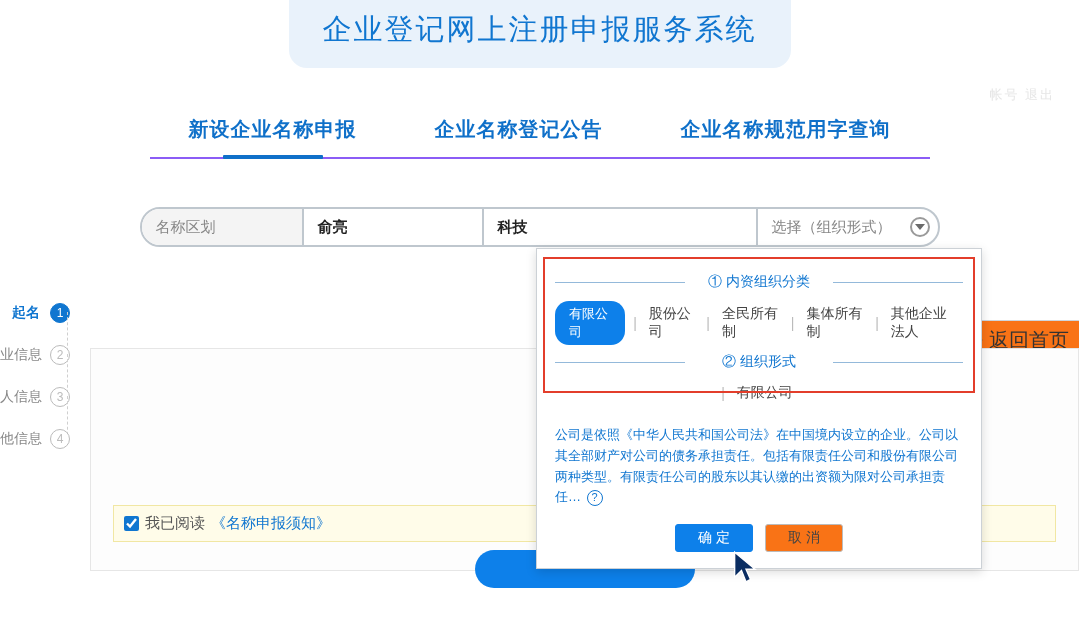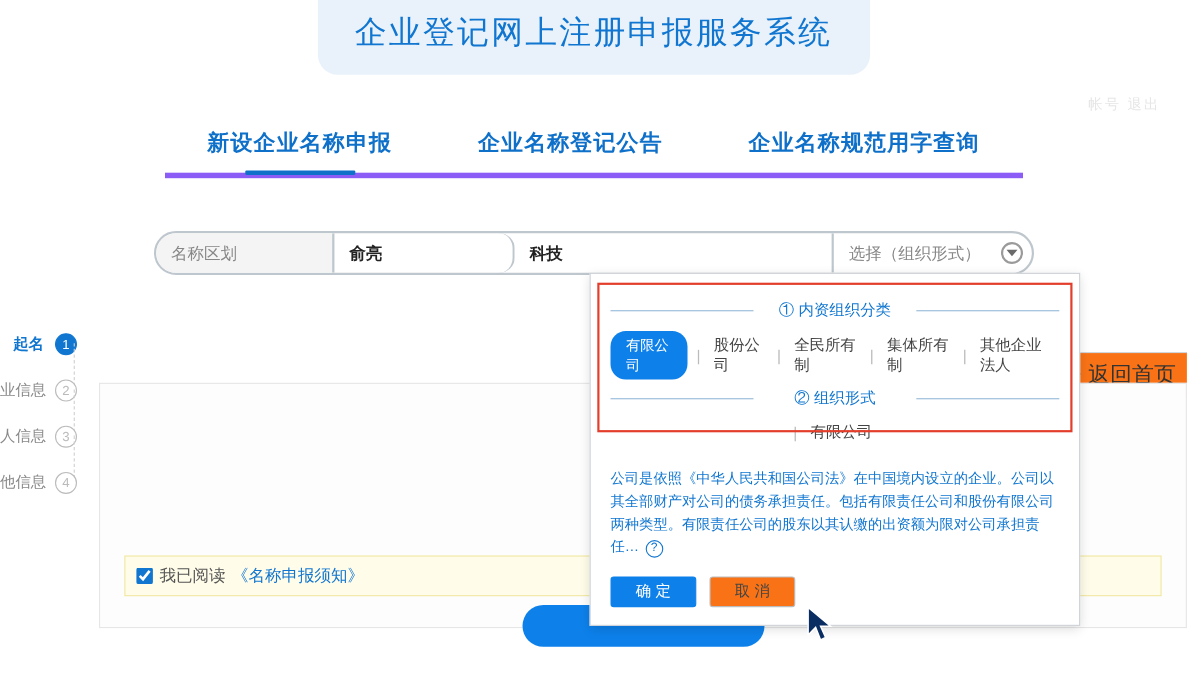--- a/index.html
+++ b/index.html
@@ -29,21 +29,21 @@
     position: relative;
   }
 
   
   .tabs-row {
     margin: 38px auto 0 auto;
     width: 780px;
     display: flex;
     justify-content: space-around;
     position: relative;
-    border-bottom: 5px solid #8b5cf6;
+    border-bottom: 2px solid #8b5cf6;
   }
   .tab {
     color: #0f70c9;
     font-size: 20px;
     font-weight: 600;
     letter-spacing: 1px;
     padding: 10px 6px 14px 6px;
     cursor: pointer;
     position: relative;
   }
@@ -84,24 +84,23 @@
     align-items: center;
     padding: 0 14px;
     font-size: 15px;
   }
   .seg-region {
     width: 162px;
     background: #f4f4f4;
     color: #878787;
   }
   .seg-text {
-    width: 164px;
+    width: 180px;
     color: #222;
     font-weight: 700;
-    border-radius: 14px;
   }
   .seg-text2 {
     flex: 1;
     color: #222;
     font-weight: 700;
   }
   .seg-org {
     width: 180px;
     color: #878787;
     border-right: none;
@@ -292,21 +291,21 @@
     color:#1076d0;
     line-height:1.6;
     margin-top:20px;
   }
   .dd-desc a { color:#1076d0; text-decoration:none;}
   .dd-desc .qmark{
     display:inline-flex;width:16px;height:16px;border:1px solid #1076d0;border-radius:50%;
     align-items:center;justify-content:center;font-size:11px;margin-left:2px;
   }
   .dd-actions{
-    display:flex;gap:12px;margin-top:16px;
+    display:flex;gap:12px;justify-content:center;margin-top:16px;
   }
   .btn {
     min-width:78px;height:28px;border:1px solid #bbb;background:#f97316;color:#444;
     font-size:14px;cursor:pointer;border-radius:3px;letter-spacing:4px;padding-left:4px;
   }
   .btn.primary{ background:#0d80ea;border-color:#0d80ea;color:#fff;}
 
   
   .cursor {
     position:absolute;

